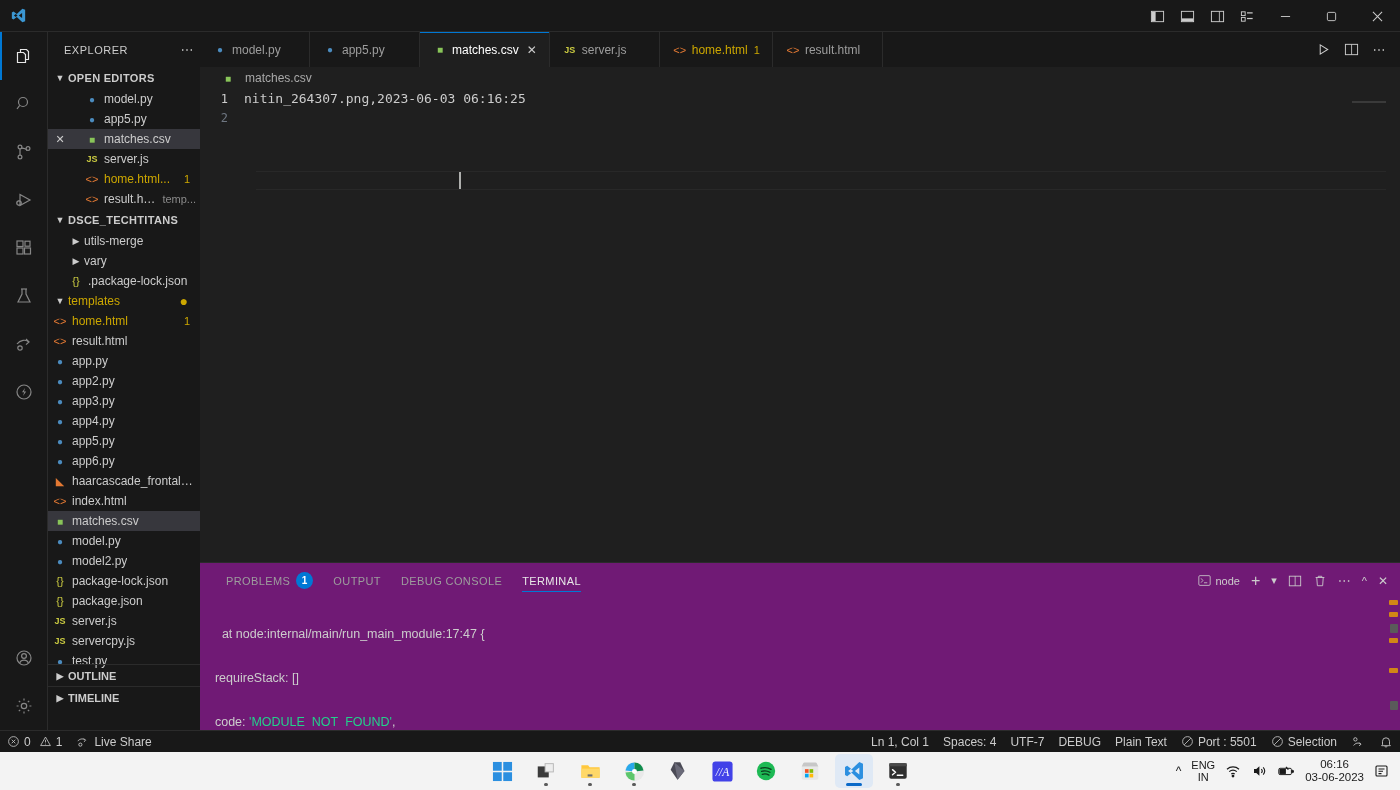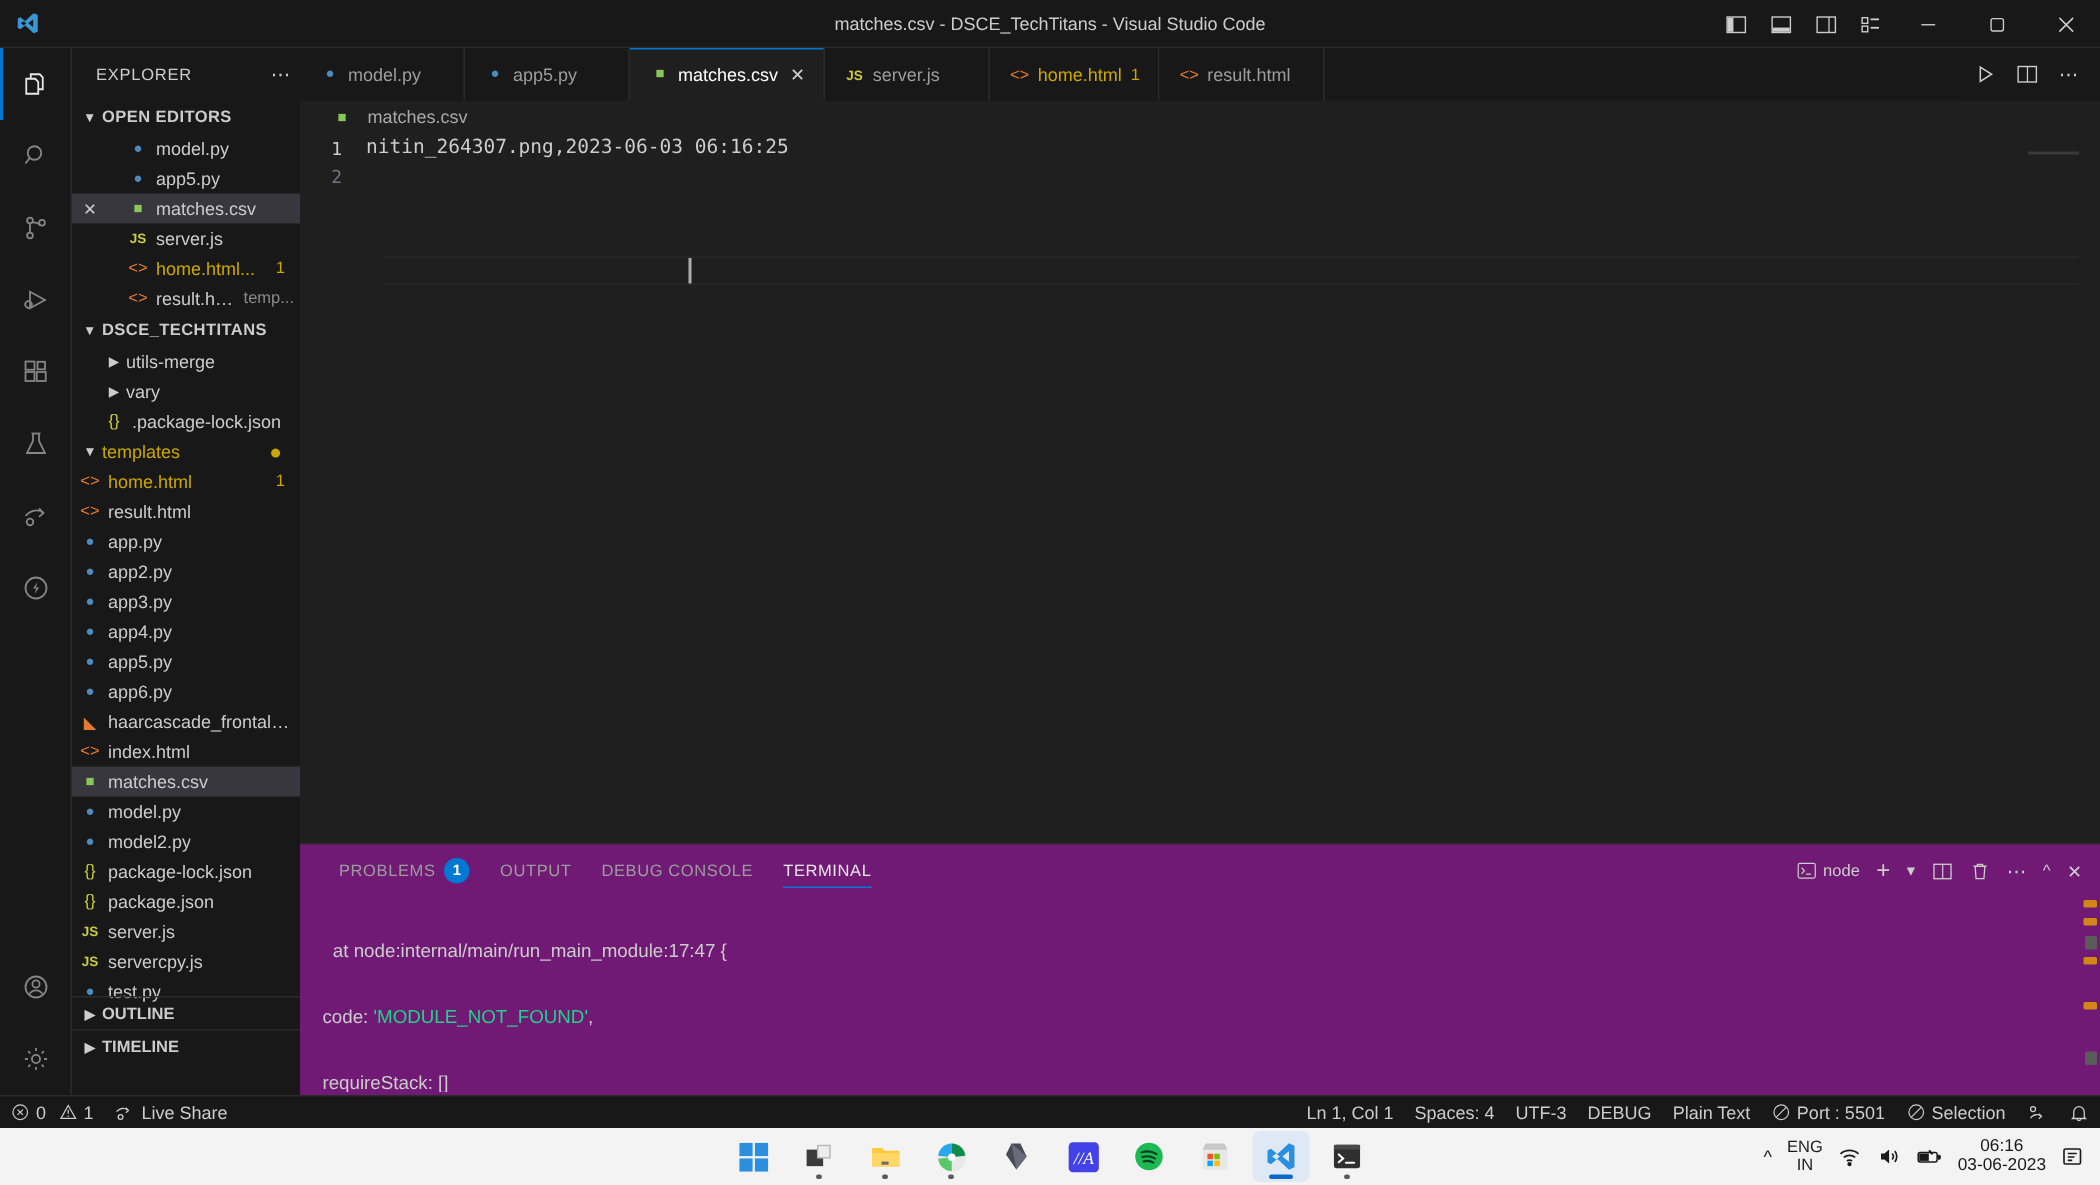--- a/index.html
+++ b/index.html
@@ -184,21 +184,20 @@
 <body>
 
 <div class="app">
 
   <div class="titlebar">
     <div class="vscode-logo">
       <svg width="17" height="17" viewBox="0 0 24 24">
           <path fill="#3b97d3" d="M17.5 2.5 9.6 9.9 5 6.4 2.6 7.6v8.8L5 17.6l4.6-3.5 7.9 7.4L21.4 20V4zM5.5 12l2.6-2 2.6 2-2.6 2zm7 0 4.6-3.6v7.2z"></path>
         </svg>
     </div>
-    <div class="title-center">matches.csv - DSCE_TechTitans - Visual Studio Code</div>
     <div class="title-right">
       <div class="layout-icon">
         <svg width="15" height="15" viewBox="0 0 16 16">
             <rect x="1.5" y="2.5" width="13" height="11" fill="none" stroke="#cccccc" stroke-width="1"></rect>
             <rect x="2" y="3" width="4" height="10" fill="#cccccc"></rect>
           </svg>
       </div>
       <div class="layout-icon">
         <svg width="15" height="15" viewBox="0 0 16 16">
             <rect x="1.5" y="2.5" width="13" height="11" fill="none" stroke="#cccccc" stroke-width="1"></rect>
@@ -563,22 +562,22 @@
             </svg>
         </span>
         <span class="pa-btn" style="font-size:13px;">⋯</span>
         <span class="pa-btn" style="font-size:11px;">^</span>
         <span class="pa-btn" style="font-size:12px;">✕</span>
       </div>
     </div>
 
     <div class="term-body">
       <div><span>    at node:internal/main/run_main_module:17:47 {</span></div>
+      <div><span>  requireStack: []</span></div>
       <div><span>  code: </span><span class="green">'MODULE_NOT_FOUND'</span><span>,</span></div>
-      <div><span>  requireStack: []</span></div>
       
       
       
       
       
       
     </div>
 
     <div class="term-scroll">
       <div class="tsmark" style="top:2px;"></div>
@@ -607,21 +606,21 @@
       <svg width="14" height="14" viewBox="0 0 16 16" fill="none" stroke="#cccccc" stroke-width="1">
           <path d="M2 7c2-2.6 6-3.4 8-1.4"></path>
           <path d="M9 4l2 2-2 1.8"></path>
           <circle cx="5" cy="11" r="1.8"></circle>
         </svg>
       <span>Live Share</span>
     </div>
     <div class="sb-right">
       <div class="sbi">Ln 1, Col 1</div>
       <div class="sbi">Spaces: 4</div>
-      <div class="sbi">UTF-3</div>
+      <div class="sbi">UTF-7</div>
       <div class="sbi">DEBUG</div>
       <div class="sbi">Plain Text</div>
       <div class="sbi">
         <svg width="13" height="13" viewBox="0 0 16 16">
             <circle cx="8" cy="8" r="6" fill="none" stroke="#cccccc"></circle>
             <path d="M4 12 12 4" stroke="#cccccc"></path>
           </svg>
         <span>Port : 5501</span>
       </div>
       <div class="sbi">

